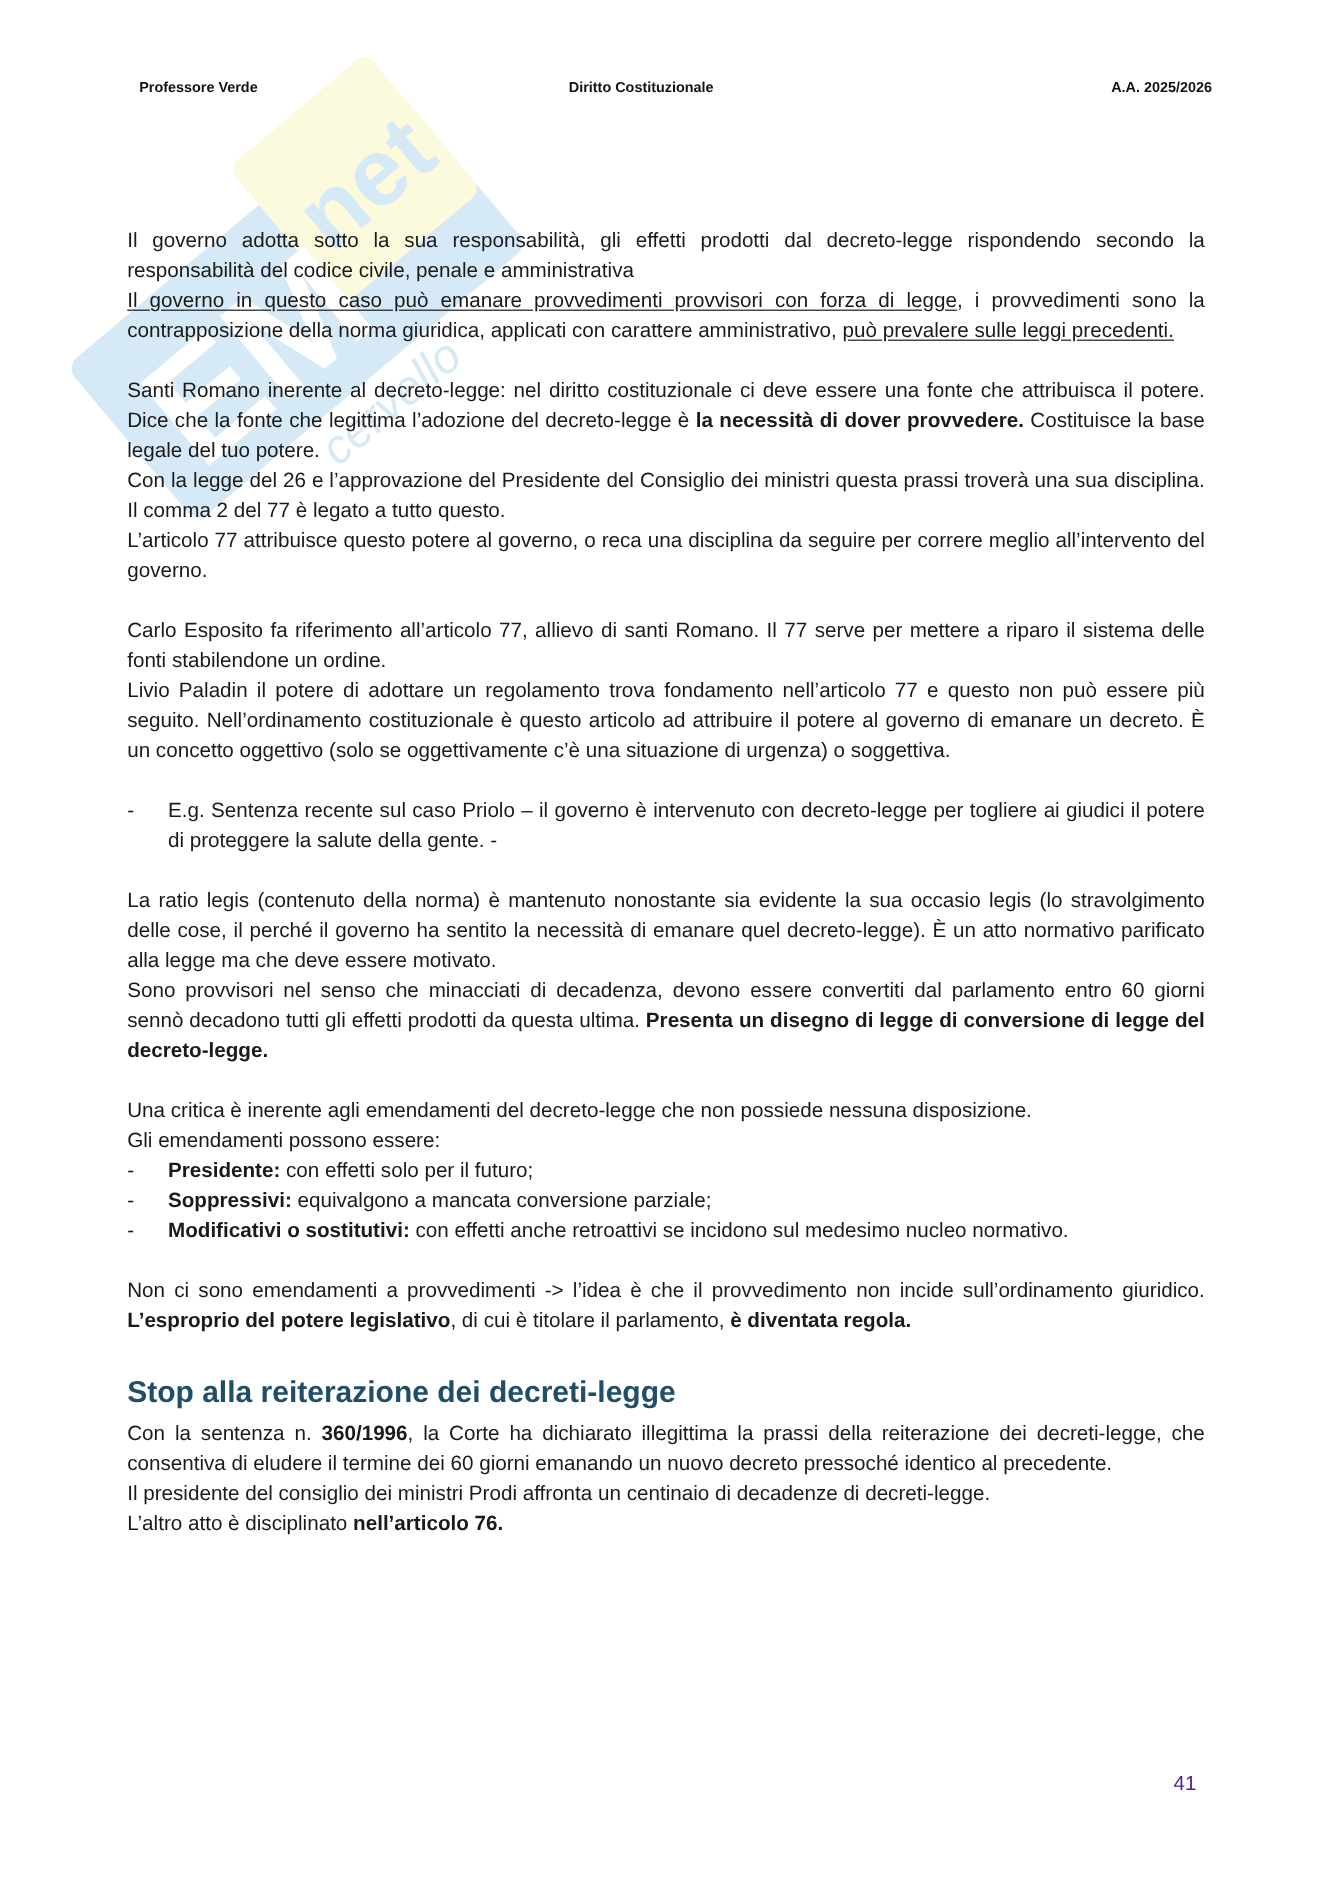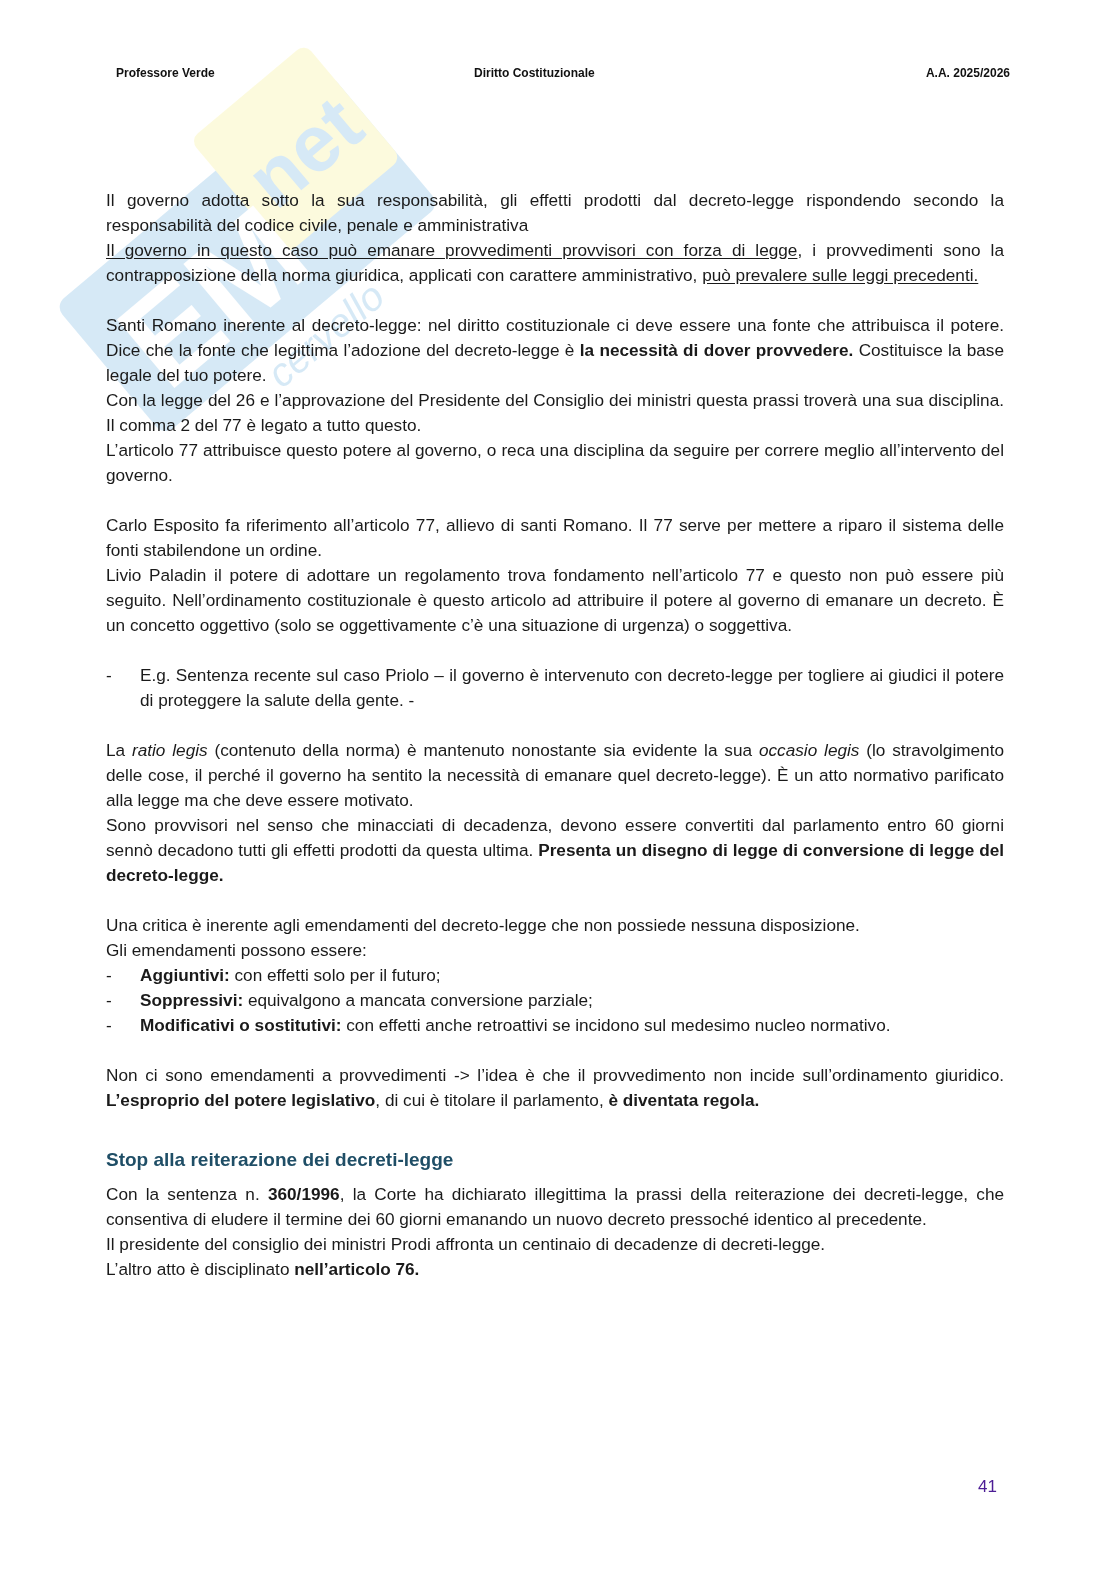--- a/index.html
+++ b/index.html
@@ -7,25 +7,25 @@
   .watermark { position: absolute; left: 20px; top: 30px; width: 420px; height: 440px; pointer-events: none; }
   .header { position: absolute; top: 66px; left: 0; width: 1116px; height: 28px; font-weight: bold; font-size: 12px; color: #111; }
   .header .left { position: absolute; left: 116px; }
   .header .center { position: absolute; left: 474px; }
   .header .right { position: absolute; right: 106px; }
   .content { position: absolute; left: 106px; top: 188px; width: 898px; font-size: 17.2px; line-height: 25px; }
   .content p { margin: 0 0 25px 0; text-align: justify; }
   .content p.tight { margin-bottom: 4px; }
   .u { text-decoration: underline; text-underline-offset: 2px; }
   .b { font-weight: bold; }
-  .i { font-style: italic; }
+  .i { }
   .dash-item { position: relative; padding-left: 34px; text-align: justify; }
   .dash-item .dash { position: absolute; left: 0; top: 0; }
   .list-block { margin-bottom: 25px; }
-  h2.section { margin: 0 0 9px 0; font-size: 19px; font-weight: bold; color: #1f4e66; line-height: 26px; }
+  h2.section { margin: 0 0 9px 0; font-size: 25px; font-weight: bold; color: #1f4e66; line-height: 26px; }
   .page-number { position: absolute; left: 978px; top: 1477px; font-size: 17px; color: #4c1d95; }
 </style>
 </head>
 <body>
 
 <svg class="watermark" viewBox="0 0 420 440" xmlns="http://www.w3.org/2000/svg">
   <g opacity="0.22" transform="rotate(-40 210 220)">
     <rect x="40" y="150" width="360" height="170" rx="12" fill="#4a9fd8"></rect>
     <rect x="250" y="110" width="150" height="150" rx="10" fill="#f5e96a"></rect>
     <text x="70" y="290" font-size="130" font-weight="bold" fill="#ffffff" font-family="Liberation Sans, sans-serif">EM</text>
@@ -65,21 +65,21 @@
 
   <p>
     <span>La </span><span class="i">ratio legis</span><span> (contenuto della norma) è mantenuto nonostante sia evidente la sua </span><span class="i">occasio legis</span><span> (lo stravolgimento delle cose, il perché il governo ha sentito la necessità di emanare quel decreto-legge). È un atto normativo parificato alla legge ma che deve essere motivato.</span><br>
     <span>Sono provvisori nel senso che minacciati di decadenza, devono essere convertiti dal parlamento entro 60 giorni sennò decadono tutti gli effetti prodotti da questa ultima. </span><span class="b">Presenta un disegno di legge di conversione di legge del decreto-legge.</span>
   </p>
 
   <div class="list-block">
     <div>Una critica è inerente agli emendamenti del decreto-legge che non possiede nessuna disposizione.</div>
     <div>Gli emendamenti possono essere:</div>
     <div class="dash-item">
-      <span class="dash">-</span><span class="b">Aggiuntivi:</span><span> con effetti solo per il futuro;</span>
+      <span class="dash">-</span><span class="b">Presidente:</span><span> con effetti solo per il futuro;</span>
     </div>
     <div class="dash-item">
       <span class="dash">-</span><span class="b">Soppressivi:</span><span> equivalgono a mancata conversione parziale;</span>
     </div>
     <div class="dash-item">
       <span class="dash">-</span><span class="b">Modificativi o sostitutivi:</span><span> con effetti anche retroattivi se incidono sul medesimo nucleo normativo.</span>
     </div>
   </div>
 
 

